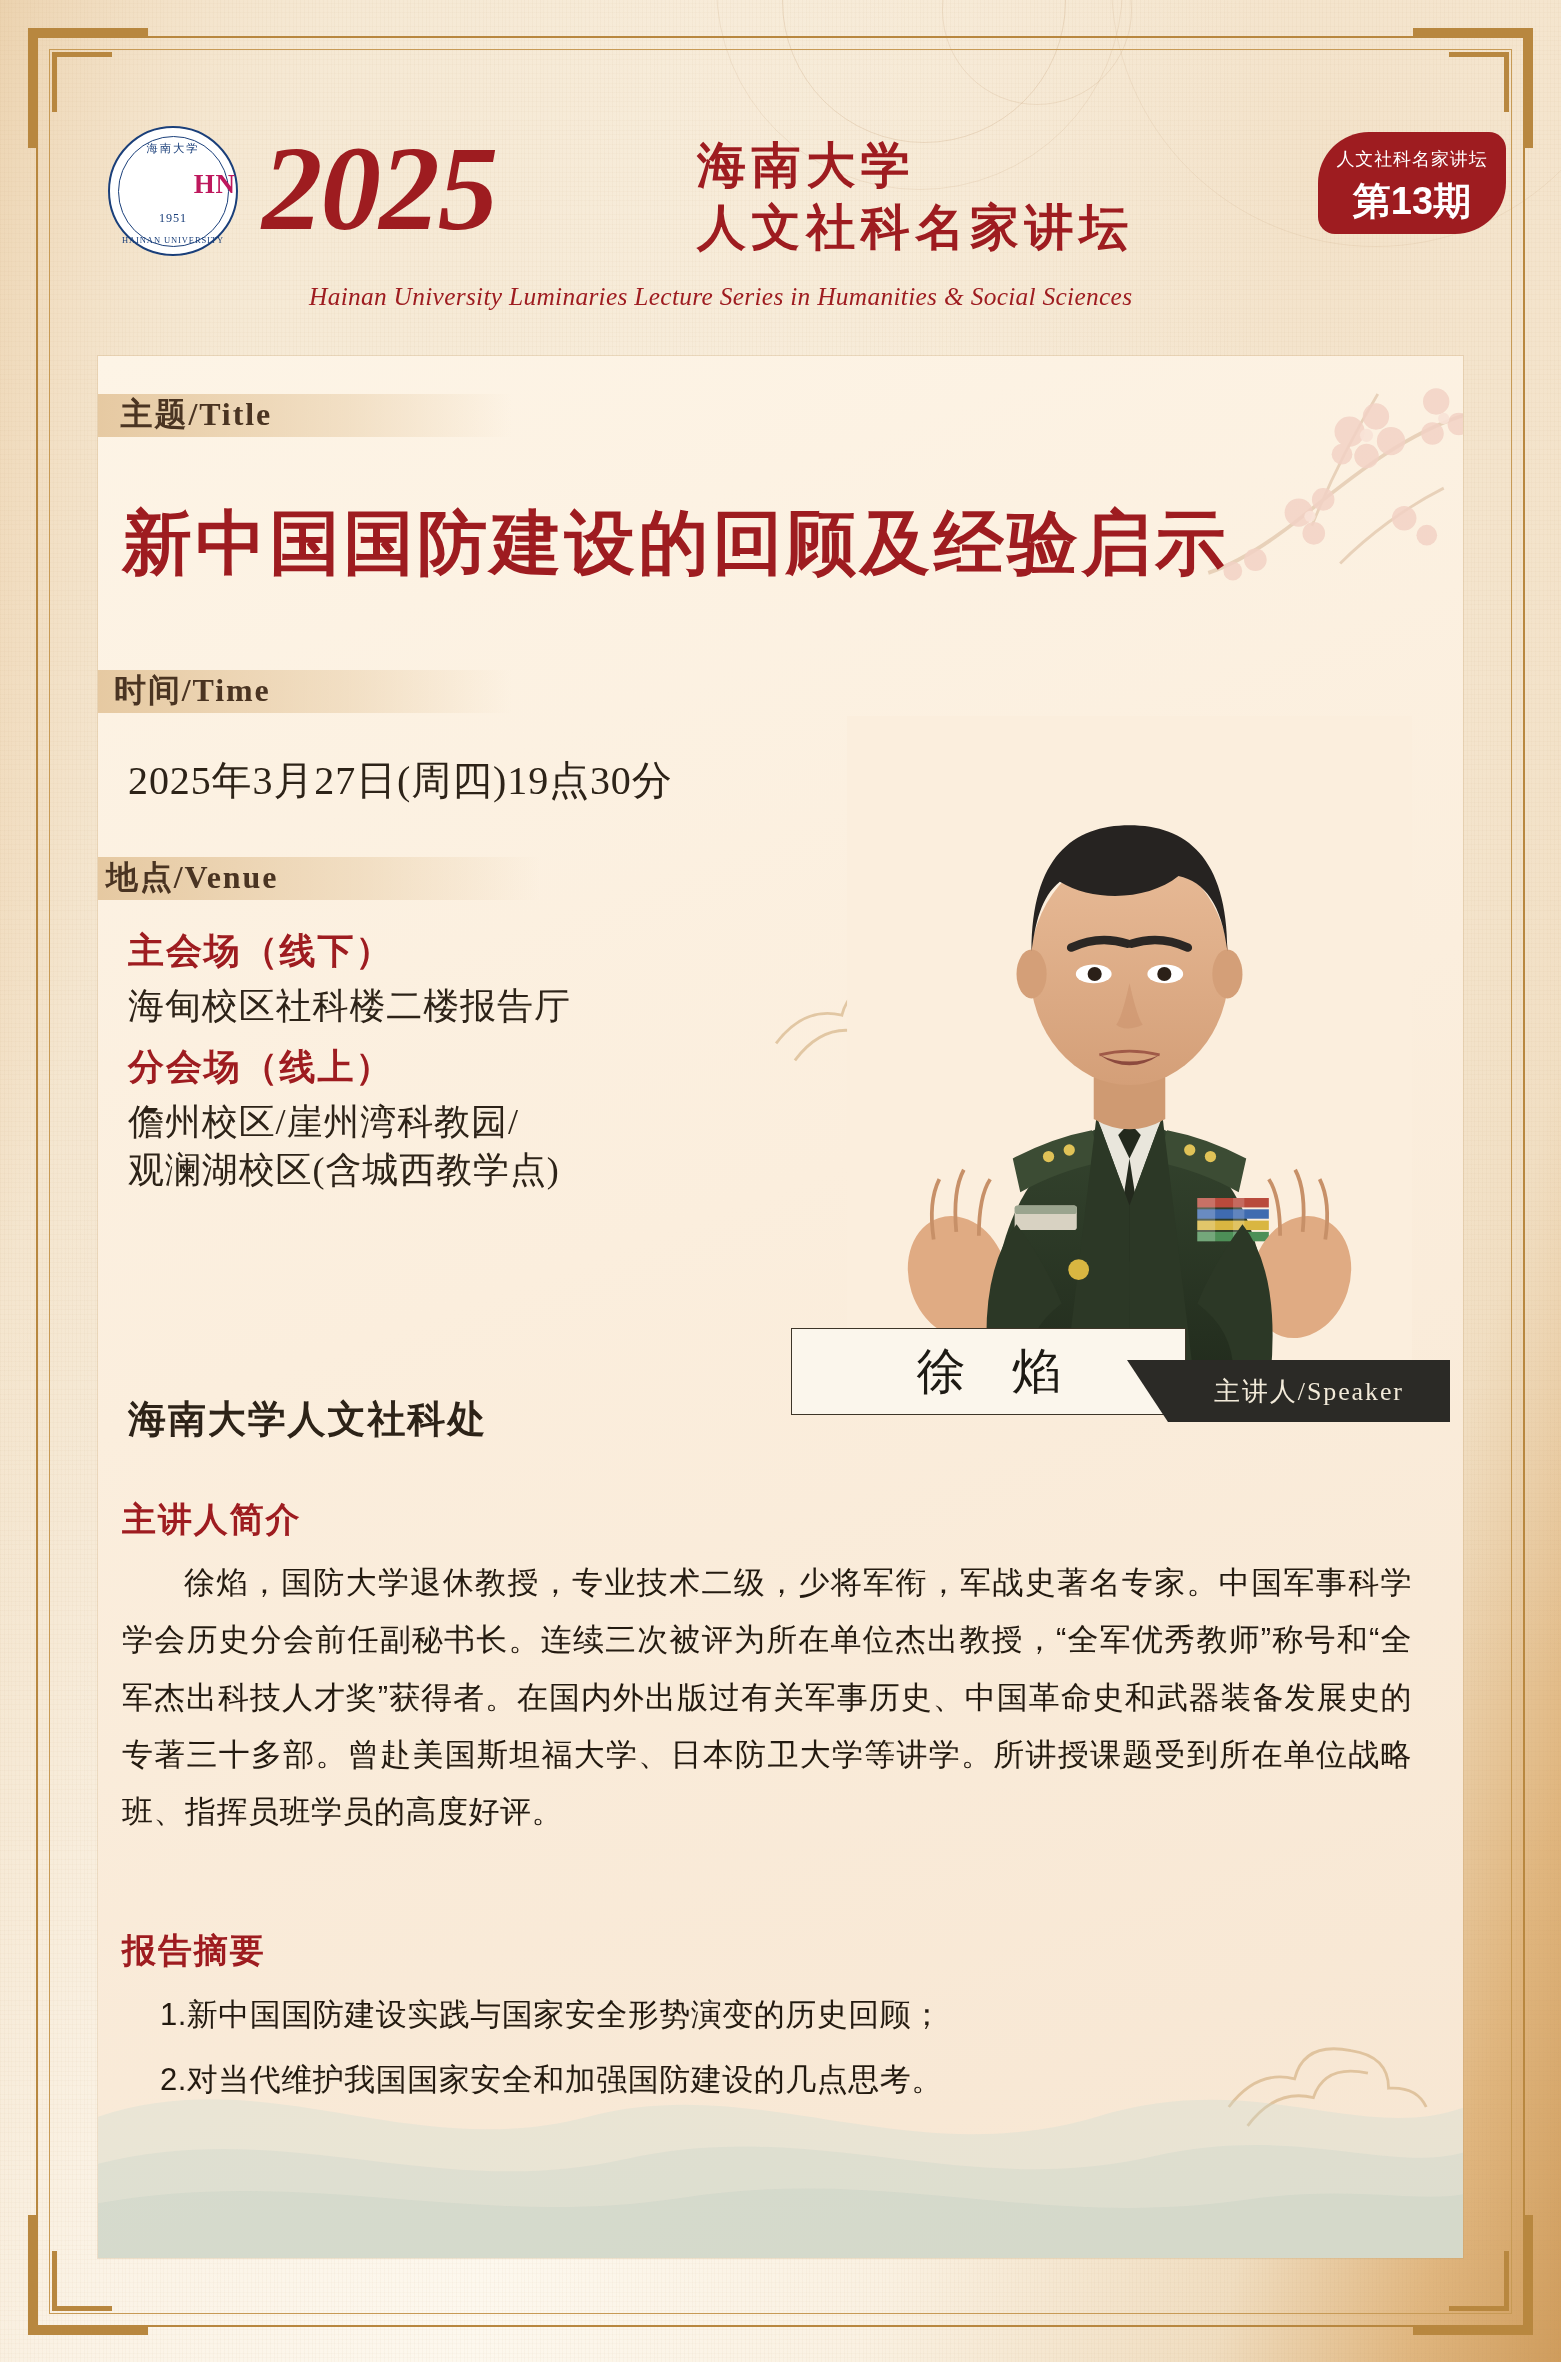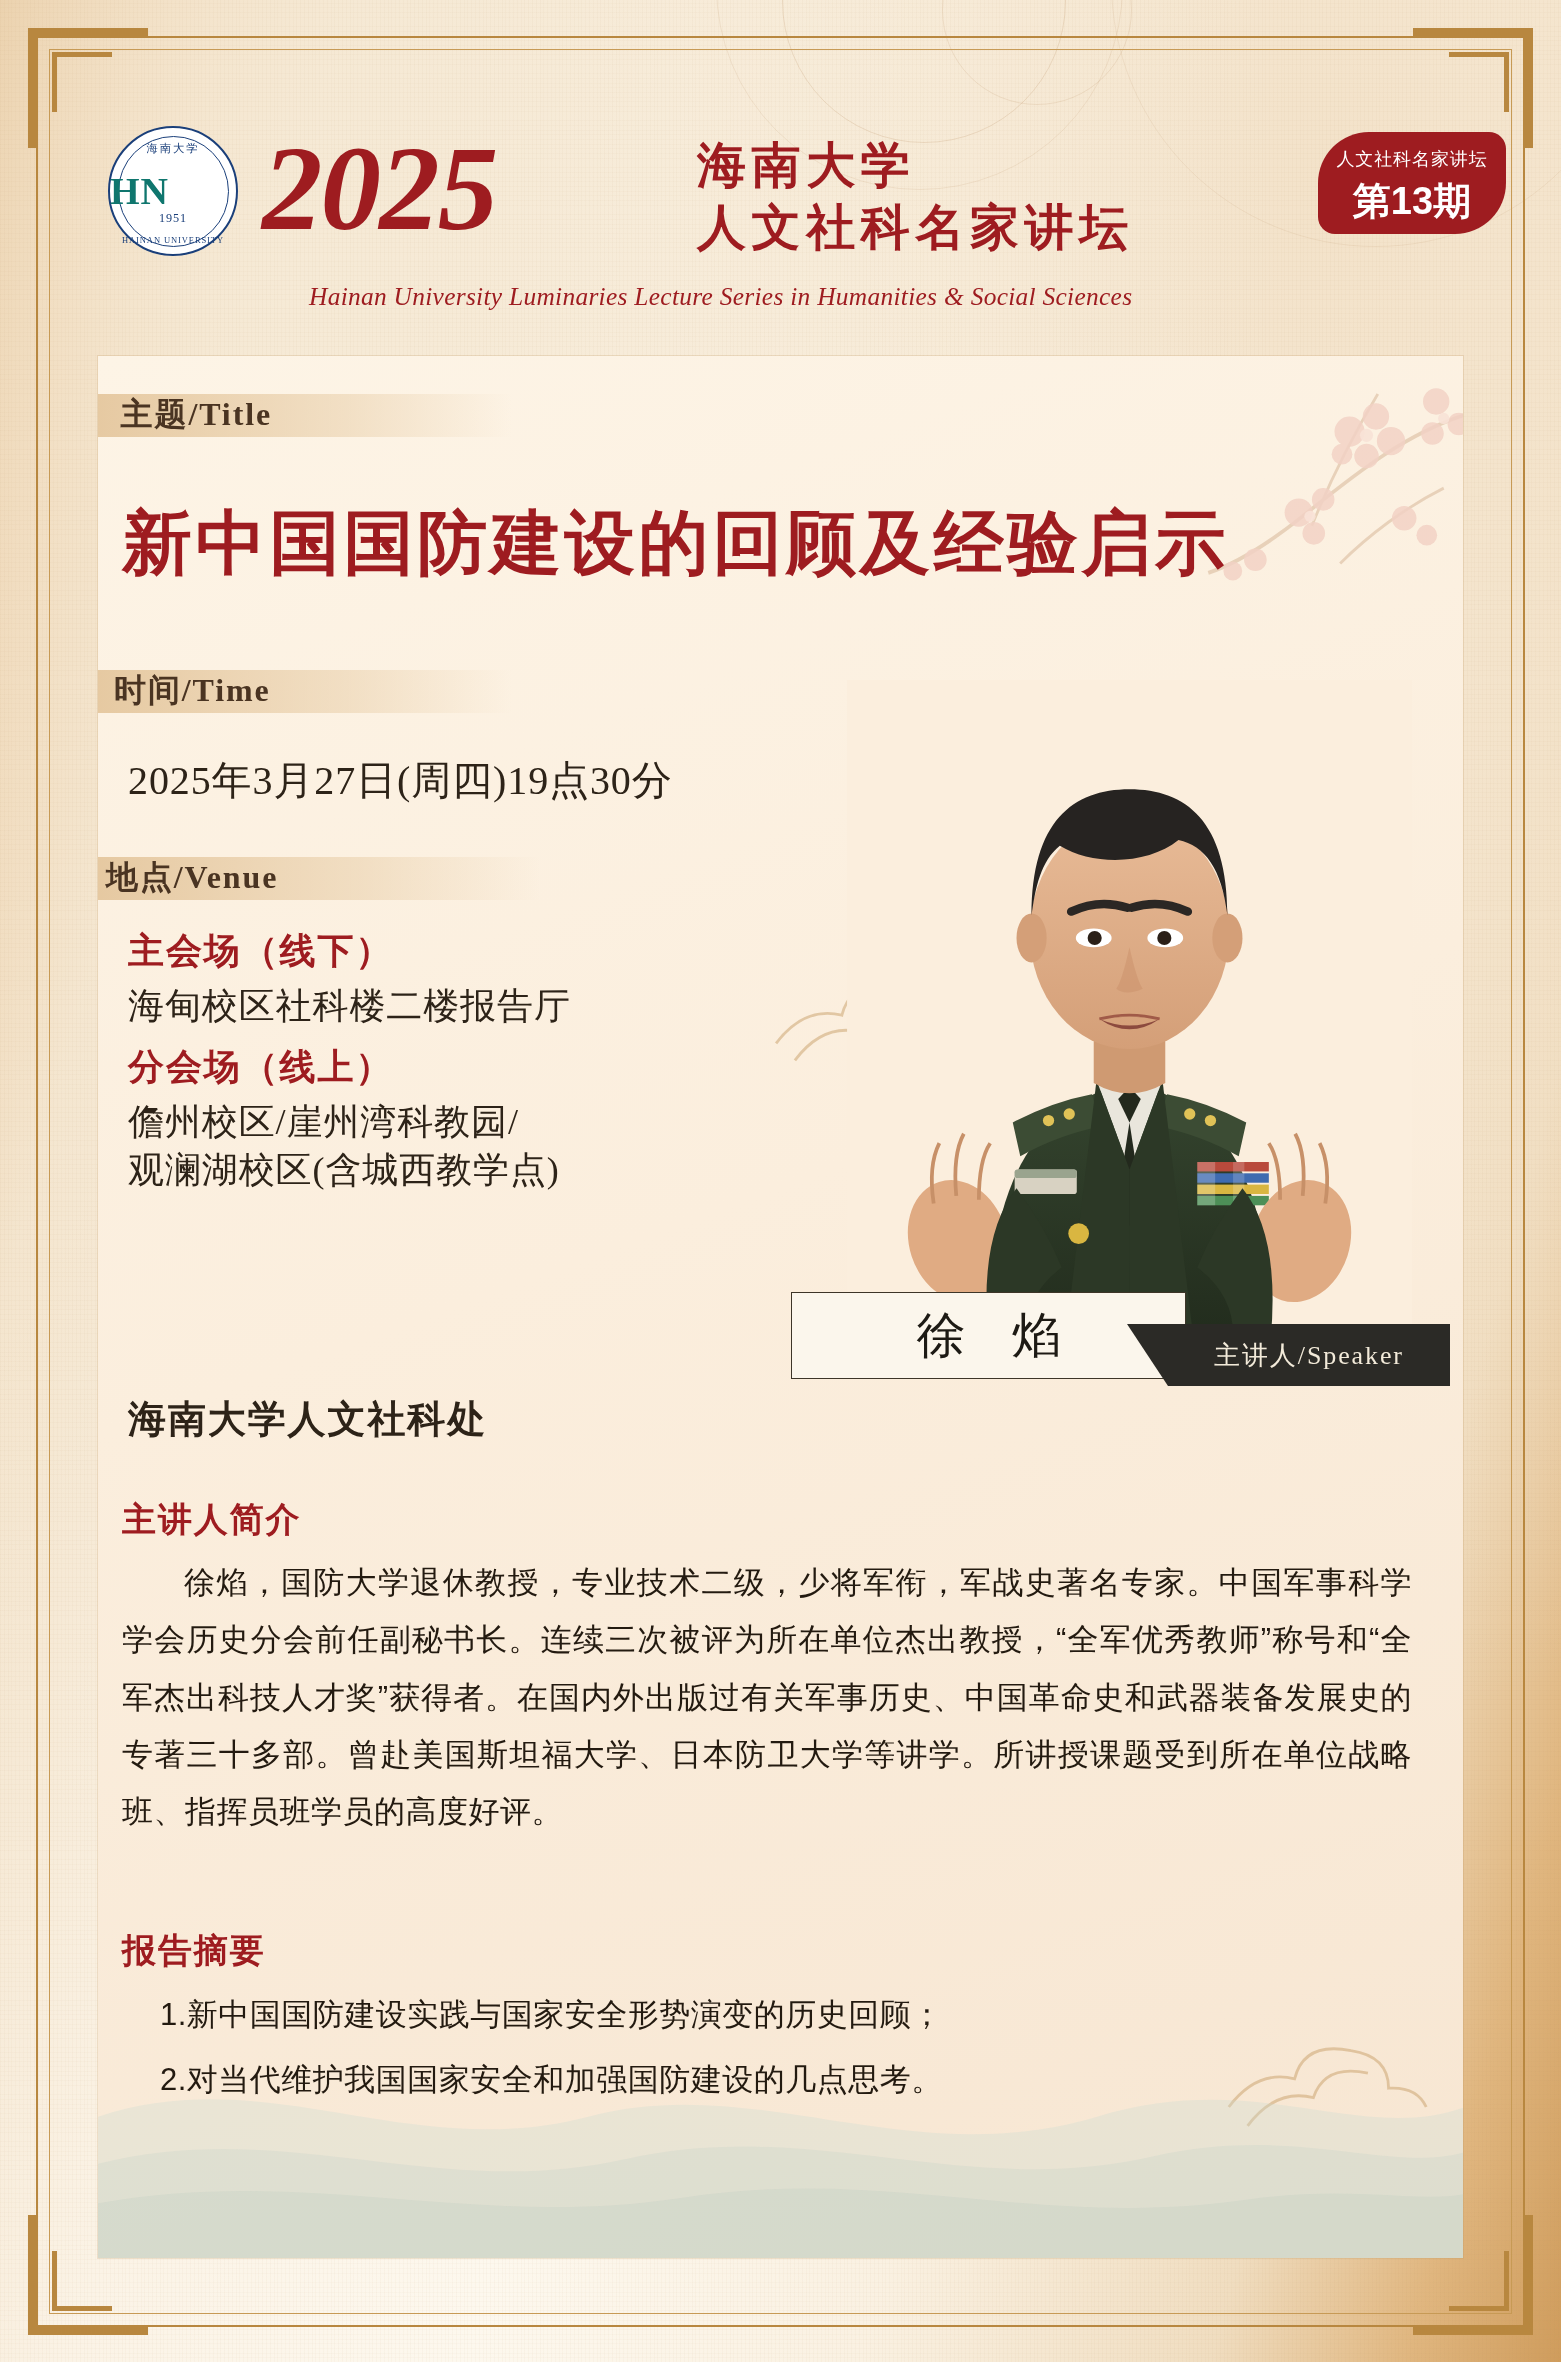--- a/index.html
+++ b/index.html
@@ -89,23 +89,23 @@
   }
   .logo .inner-ring {
     position: absolute;
     left: 7.5px; top: 7.5px; right: 7.5px; bottom: 7.5px;
     border: 1.4px solid #1a3f7a;
     border-radius: 50%;
   }
   .logo .hn {
     position: absolute;
     left: 0; right: 0; top: 41px;
-    text-align: left;
-    color: #0f766e;
-    font-size: 38px;
+    text-align: right;
+    color: #be185d;
+    font-size: 27px;
     font-weight: bold;
     letter-spacing: 0.9px;
     font-family: "Liberation Serif", serif;
   }
   .logo .year {
     position: absolute;
     left: 0; right: 0; top: 83px;
     text-align: center;
     color: #1a3f7a;
     font-size: 12.2px;
@@ -306,21 +306,21 @@
     font-size: 31px;
     line-height: 2.1;
     color: #231a10;
     font-family: "Liberation Sans", sans-serif;
     letter-spacing: 0.5px;
   }
 
   
   .speaker {
     position: absolute;
-    left: 791px; top: 680px;
+    left: 791px; top: 716px;
     width: 659px; height: 716px; text-decoration: underline;
   }
   .speaker-photo {
     position: absolute;
     left: 56px; top: 0;
     width: 565px; height: 659px;
     overflow: hidden;
   }
   .name-plate {
     position: absolute;

